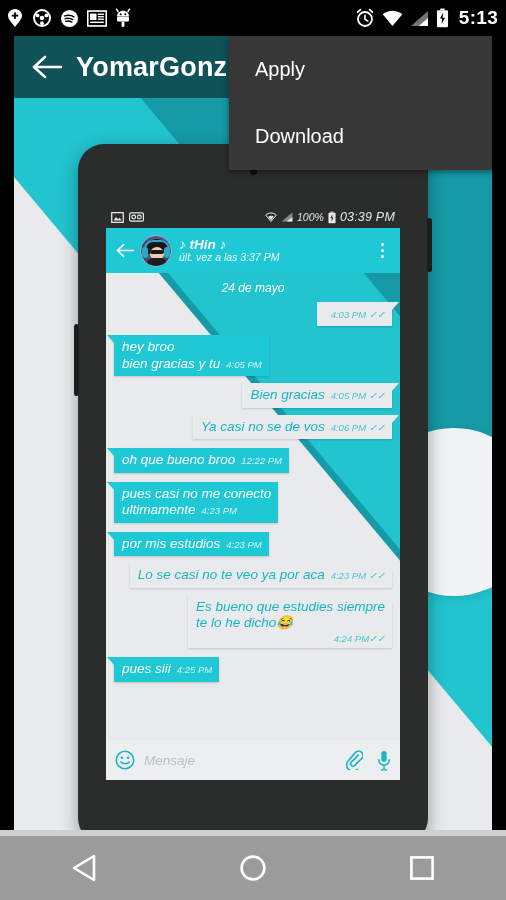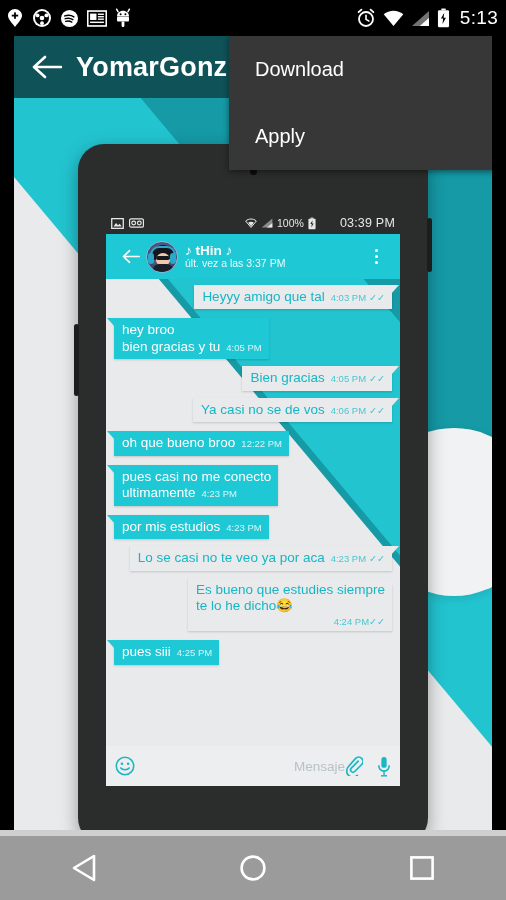--- a/index.html
+++ b/index.html
@@ -11,21 +11,21 @@
 
   
   #os-statusbar{
     position:absolute; left:0; top:0; width:506px; height:36px;
     background:#000; color:#fff; display:flex; align-items:center;
     padding:0 8px 0 6px;
   }
   #os-statusbar .left{ display:flex; align-items:center; gap:8px; }
   #os-statusbar .right{ margin-left:auto; display:flex; align-items:center; gap:7px; }
   .sb-ico{ display:block; }
-  #os-clock{ font-size:19px; font-weight:400; letter-spacing:.3px; margin-left:3px;text-align:center; }
+  #os-clock{ font-size:19px; font-weight:700; letter-spacing:.3px; margin-left:3px;text-align:center; }
 
   
   #app-window{
     position:absolute; left:14px; top:36px; width:478px; height:800px;
     overflow:hidden; background:#25bdc9;
   }
 
   
   #app-bar{
     position:absolute; left:0; top:0; width:478px; height:62px;
@@ -71,47 +71,47 @@
   #phone-mockup{
     position:absolute; left:64px; top:108px; width:350px; height:700px;
     background:#2b2d2c; border-radius:26px;
     box-shadow:0 6px 18px rgba(0,0,0,.35);
   }
   #phone-camera{
     position:absolute; left:50%; top:24px; width:7px; height:7px; margin-left:-3px;
     border-radius:50%; background:#0b0c0c;
   }
   #phone-screen{
-    position:absolute; left:28px; top:68px; width:294px; height:574px;
-    overflow:hidden; background:#25bdc9;
+    position:absolute; left:28px; top:62px; width:294px; height:574px;
+    overflow:hidden; background:#25bdc9;font-style:italic;
   }
   #phone-side-btn{
     position:absolute; left:-4px; top:180px; width:5px; height:72px;
     background:#1b1d1c; border-radius:3px;
   }
   #phone-side-btn-r{
     position:absolute; right:-4px; top:74px; width:5px; height:54px;
     background:#1b1d1c; border-radius:3px;
   }
 
   
   #inner-statusbar{
     position:absolute; left:0; top:0; width:294px; height:22px;
     background:#2b2d2c; color:#e7e7e7; display:flex; align-items:center;
     padding:0 5px; font-size:11px; z-index:6;
   }
   #inner-statusbar .left{ display:flex; align-items:center; gap:5px; }
   #inner-statusbar .right{ margin-left:auto; display:flex; align-items:center; gap:4px; }
   #inner-battery-pct{ font-size:10.5px; }
-  #inner-clock{ font-size:12.5px; letter-spacing:.2px;margin-left:20px; }
+  #inner-clock{ font-size:12.5px; letter-spacing:.2px; }
 
   
   #chat-header{
     position:absolute; left:0; top:22px; width:294px; height:45px;
-    background:#1ec8d4; display:flex; align-items:center; padding:0 12px; z-index:6;
+    background:#1ec8d4; display:flex; align-items:center; padding:0 6px; z-index:6;
   }
   #chat-back{ width:26px; display:flex; align-items:center; justify-content:center; }
   #chat-avatar{
     width:32px; height:32px; border-radius:50%; margin-left:2px; flex:none;
     background:radial-gradient(circle at 50% 42%, #6f7fae 0%, #3d4a73 62%, #2b3354 100%);
     position:relative; overflow:hidden; border:1.5px solid #8fb8d8;
   }
   #chat-avatar .hair{
     position:absolute; left:5px; top:3px; width:22px; height:15px;
     background:#13161d; border-radius:11px 11px 4px 4px;
@@ -183,21 +183,21 @@
     content:""; position:absolute; left:-7px; top:0;
     border-width:0 8px 9px 0; border-style:solid;
     border-color:transparent #1ec8d4 transparent transparent;
   }
   .bubble.wide{ max-width:96%; }
   .meta.block{ display:block; text-align:right; margin-left:0; margin-top:1px; }
 
   
   #chat-input-bar{
     position:absolute; left:0; bottom:0; width:294px; height:40px;
-    background:#eceef0; display:flex; align-items:center; padding:0 9px; z-index:7;text-align:right;
+    background:#eceef0; display:flex; align-items:center; padding:0 9px; z-index:7;
   }
   #msg-placeholder{ color:#b9c2c6; font-size:13.5px; margin-left:9px; flex:1; }
   #chat-input-bar .right-ico{ display:flex; align-items:center; gap:14px; }
 
   
   #os-navbar{
     position:absolute; left:0; bottom:0; width:506px; height:64px;
     background:#9b9b9b; display:flex; align-items:center; justify-content:space-around;
   }
   #os-navbar .navbtn{ width:80px; height:52px; display:flex; align-items:center; justify-content:center; }
@@ -351,22 +351,23 @@
 
       <div id="chat-body">
         <div id="chat-wall">
           <div class="band band-a" style="left:-300px; top:-300px; width:520px; height:1200px; transform:rotate(-40deg);"></div>
           <div class="band band-b" style="left:-215px; top:-330px; width:150px; height:1200px; transform:rotate(-40deg);"></div>
           <div class="band band-c" style="left:-385px; top:-55px; width:300px; height:1200px; transform:rotate(-40deg);"></div>
           <div class="band band-b" style="left:-300px; top:150px; width:125px; height:1200px; transform:rotate(-40deg);"></div>
           <div class="band band-c" style="left:-430px; top:290px; width:380px; height:1200px; transform:rotate(-40deg);"></div>
         </div>
         <div id="messages">
+            <div id="date-chip">24 de mayo</div>
             <div class="row out">
-              <div class="bubble out"><span class="txt">Heyyy amigo que tal</span><span class="meta">
+              <div class="bubble out"><span class="meta">
                   <span>4:03 PM</span>
                   <span class="ticks">✓✓</span>
                 </span></div>
             </div>
             <div class="row in">
               <div class="bubble in"><span class="txt">hey broo<br>bien gracias y tu</span><span class="meta">
                   <span>4:05 PM</span>
                 </span></div>
             </div>
             <div class="row out">
@@ -439,22 +440,22 @@
   <div id="app-bar">
     <div id="back-arrow">
       <svg width="30" height="24" viewBox="0 0 30 24">
           <path d="M29 12 H3 M13 2 L2 12 L13 22" stroke="#fff" stroke-width="2.6" fill="none" stroke-linecap="round" stroke-linejoin="round"></path>
         </svg>
     </div>
     <div id="app-title">YomarGonz</div>
   </div>
 
   <div id="overflow-menu">
+    <div class="menu-item">Apply</div>
     <div class="menu-item">Download</div>
-    <div class="menu-item">Apply</div>
   </div>
 </div>
 
 <div id="nav-strip"></div>
 
 <div id="os-navbar">
   <div class="navbtn">
     <svg width="26" height="28" viewBox="0 0 26 28">
         <path d="M23 2 L23 26 L3 14 Z" fill="none" stroke="#fff" stroke-width="2.6" stroke-linejoin="round"></path>
       </svg>

